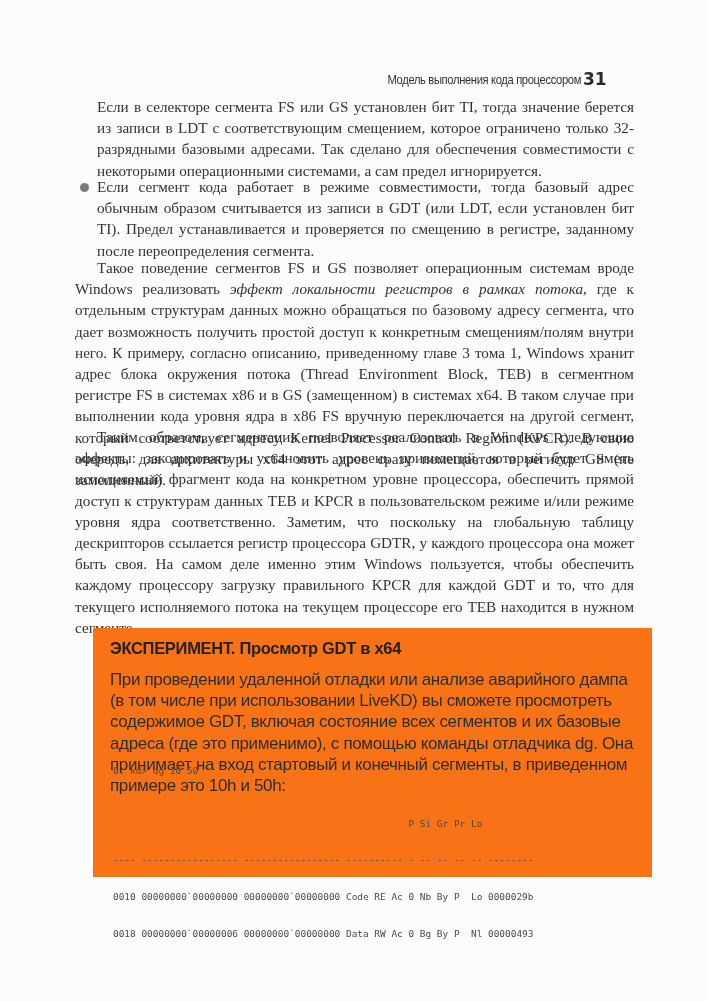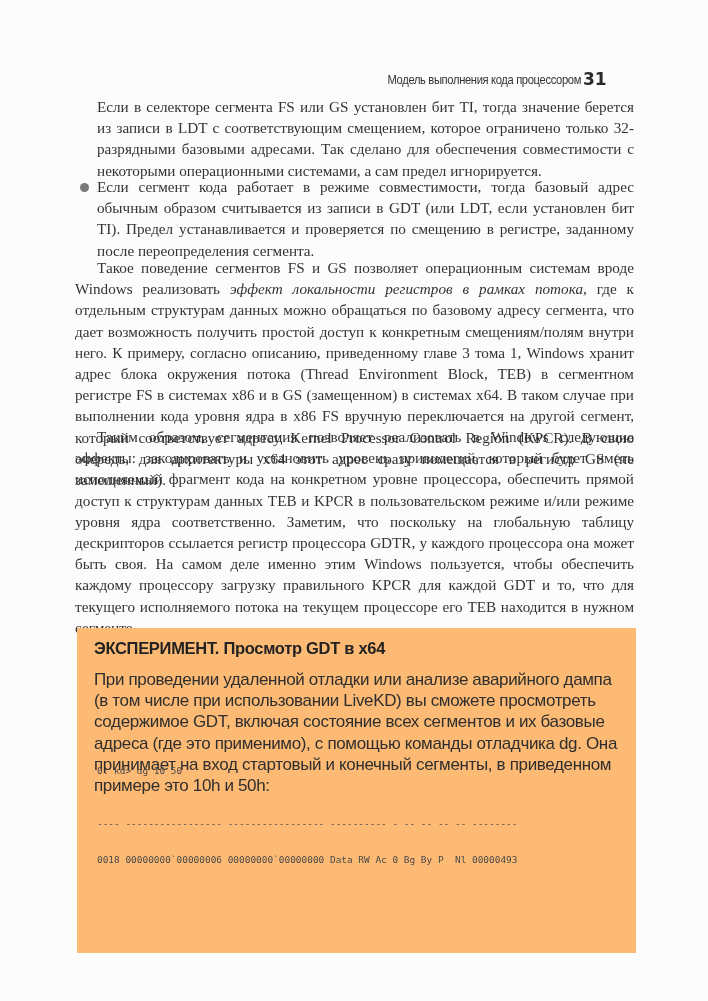--- a/index.html
+++ b/index.html
@@ -34,22 +34,22 @@
     border-radius: 50%; background: #7a7a7a;
   }
   .para {
     position: absolute; left: 75px; width: 559px;
   }
   .para p { margin: 0; text-indent: 22px; }
   .para p .em { font-style: italic; }
   .p1 { top: 257px; }
   .p2 { top: 426px; }
   .experiment {
-    position: absolute; left: 77px; top: 628px; width: 559px; height: 325px;
-    background: #fdba74;
+    position: absolute; left: 93px; top: 628px; width: 559px; height: 249px;
+    background: #f97316;
   }
   .experiment .ex-title {
     position: absolute; left: 17px; top: 11px;
     font-family: "Liberation Sans", sans-serif; font-weight: bold; font-size: 16.5px;
     color: #222; letter-spacing: -0.3px;
   }
   .experiment .ex-text {
     position: absolute; left: 17px; top: 41px; width: 530px;
     font-family: "Liberation Sans", sans-serif; font-size: 17px; line-height: 21.2px;
     color: #2e2e2e; letter-spacing: -0.35px;
@@ -83,20 +83,22 @@
 
 <div class="body-text para p2">
   <p>Таким образом, сегментация позволяет реализовать в Windows следующие эффекты: закодировать и установить уровень привилегий, который будет иметь исполняемый фрагмент кода на конкретном уровне процессора, обеспечить прямой доступ к структурам данных TEB и KPCR в пользовательском режиме и/или режиме уровня ядра соответственно. Заметим, что поскольку на глобальную таблицу дескрипторов ссылается регистр процессора GDTR, у каждого процессора она может быть своя. На самом деле именно этим Windows пользуется, чтобы обеспечить каждому процессору загрузку правильного KPCR для каждой GDT и то, что для текущего исполняемого потока на текущем процессоре его TEB находится в нужном сегменте.</p>
 </div>
 
 <div class="experiment">
   <div class="ex-title">ЭКСПЕРИМЕНТ. Просмотр GDT в x64</div>
   <div class="ex-text">При проведении удаленной отладки или анализе аварийного дампа (в том числе при использовании LiveKD) вы сможете просмотреть содержимое GDT, включая состояние всех сегментов и их базовые адреса (где это применимо), с помощью команды отладчика dg. Она принимает на вход стартовый и конечный сегменты, в приведенном примере это 10h и 50h:</div>
   <div class="code code-prompt">0: kd&gt; dg 10 50</div>
   <div class="code code-table">
+    <span class="code-line">                                                    P Si Gr Pr Lo</span>
     <span class="code-line">---- ----------------- ----------------- ---------- - -- -- -- -- --------</span>
+    <span class="code-line">0010 00000000`00000000 00000000`00000000 Code RE Ac 0 Nb By P  Lo 0000029b</span>
     <span class="code-line">0018 00000000`00000006 00000000`00000000 Data RW Ac 0 Bg By P  Nl 00000493</span>
     
     
     
     
   </div>
 </div>
 
 </body></html>

